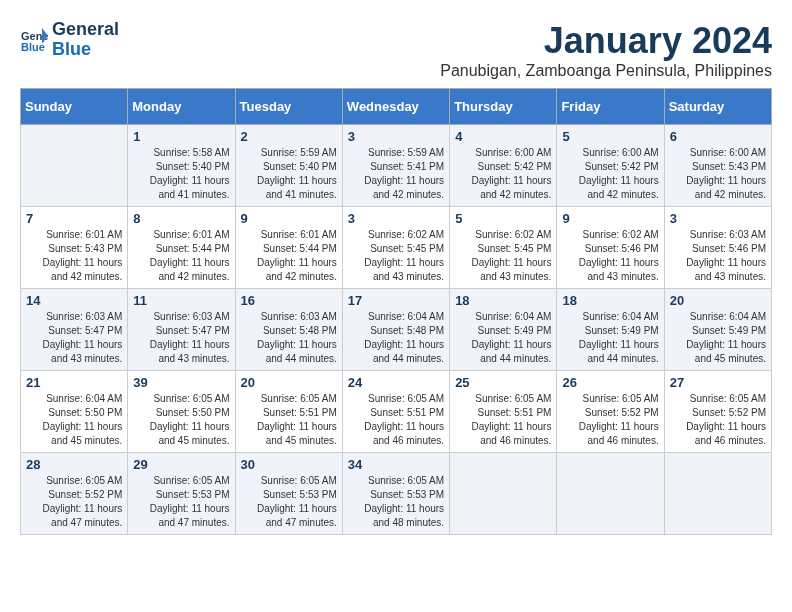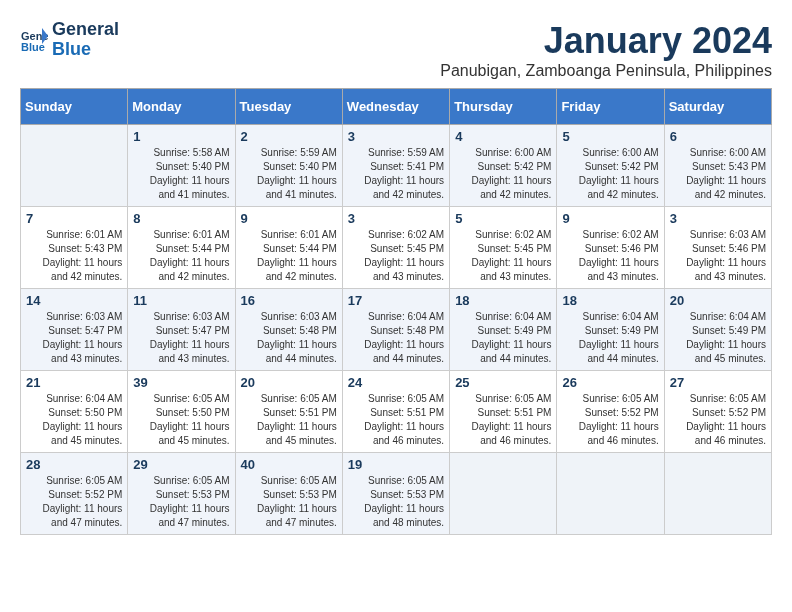--- a/index.html
+++ b/index.html
@@ -334,28 +334,28 @@
 and 47 minutes.</div>
         </td>
         <td>
           <span class="day-number">29</span>
           <div class="day-info" style="white-space: pre-line;">Sunrise: 6:05 AM
 Sunset: 5:53 PM
 Daylight: 11 hours
 and 47 minutes.</div>
         </td>
         <td>
-          <span class="day-number">40</span>
+          <span class="day-number">30</span>
           <div class="day-info" style="white-space: pre-line;">Sunrise: 6:05 AM
 Sunset: 5:53 PM
 Daylight: 11 hours
 and 47 minutes.</div>
         </td>
         <td>
-          <span class="day-number">19</span>
+          <span class="day-number">34</span>
           <div class="day-info" style="white-space: pre-line;">Sunrise: 6:05 AM
 Sunset: 5:53 PM
 Daylight: 11 hours
 and 48 minutes.</div>
         </td>
         <td class="empty"></td>
         <td class="empty"></td>
         <td class="empty"></td>
       </tr>
     </tbody>

